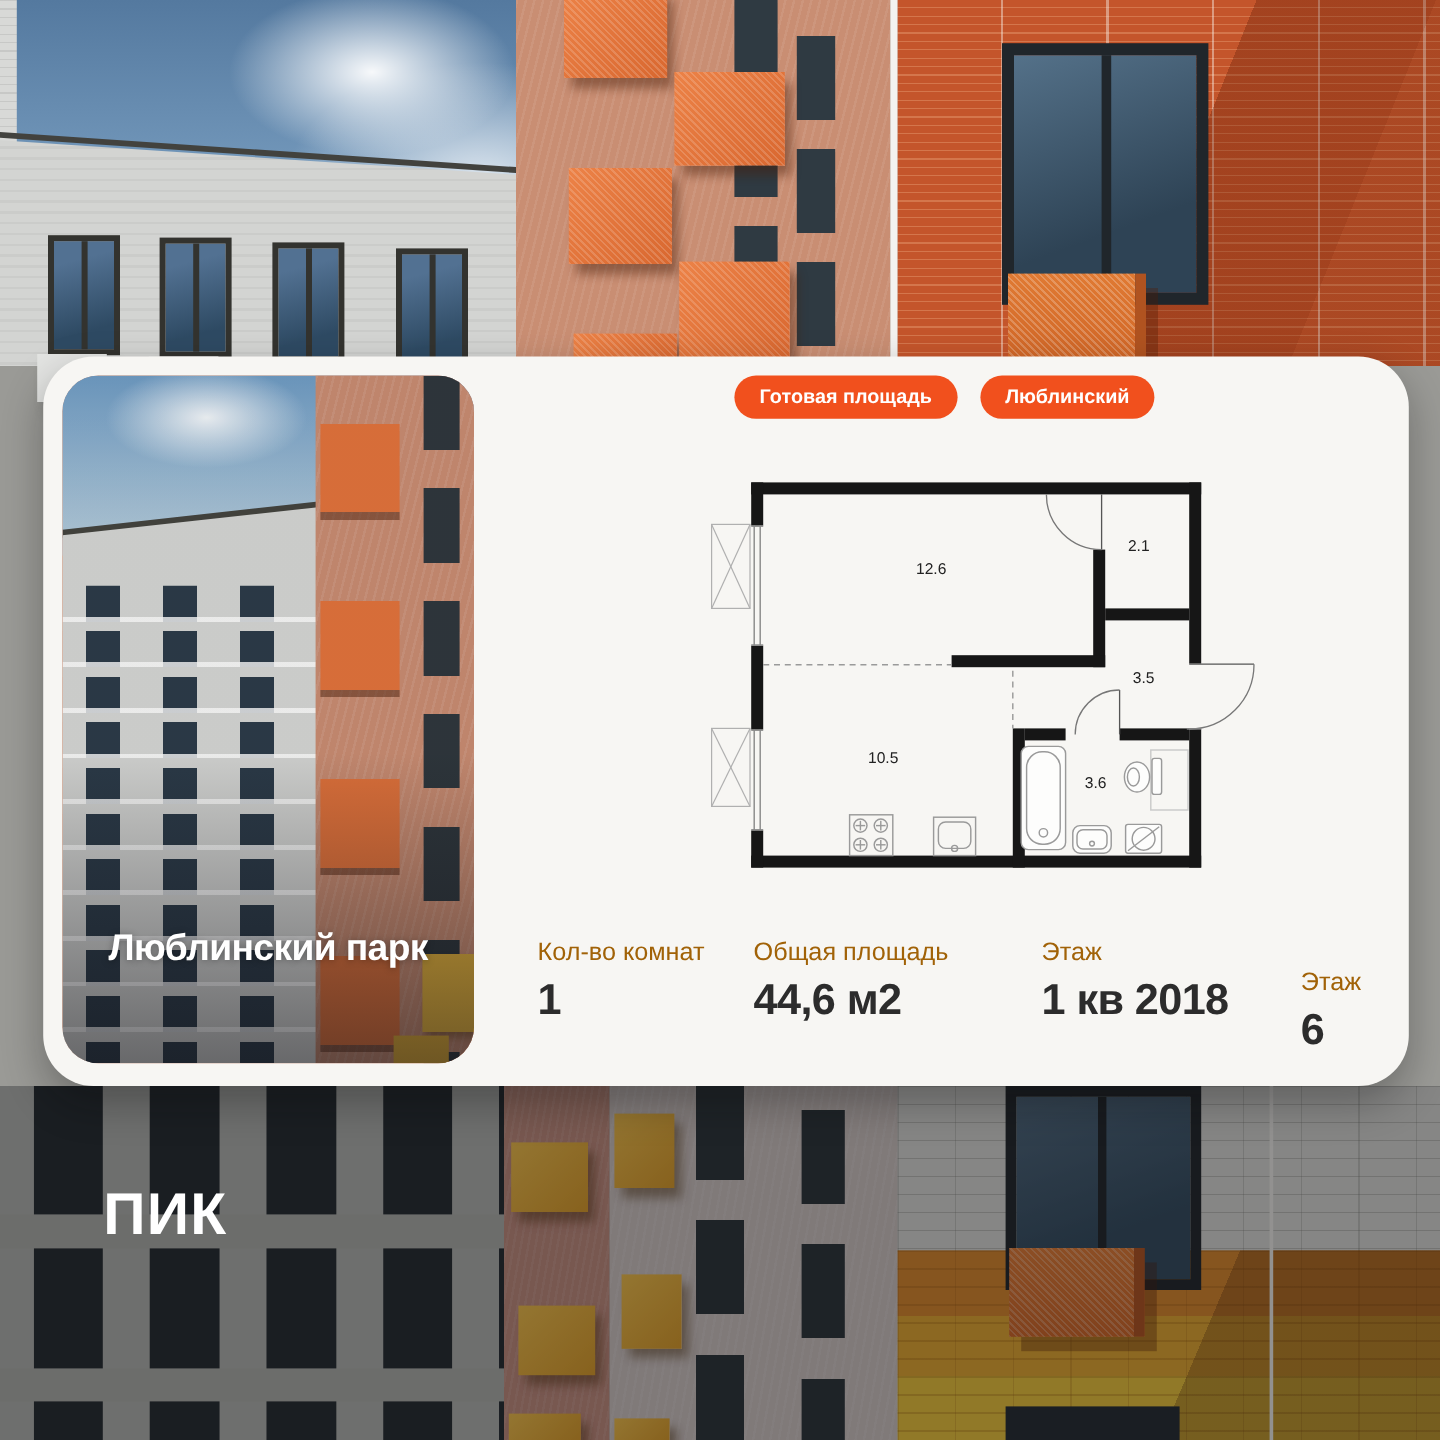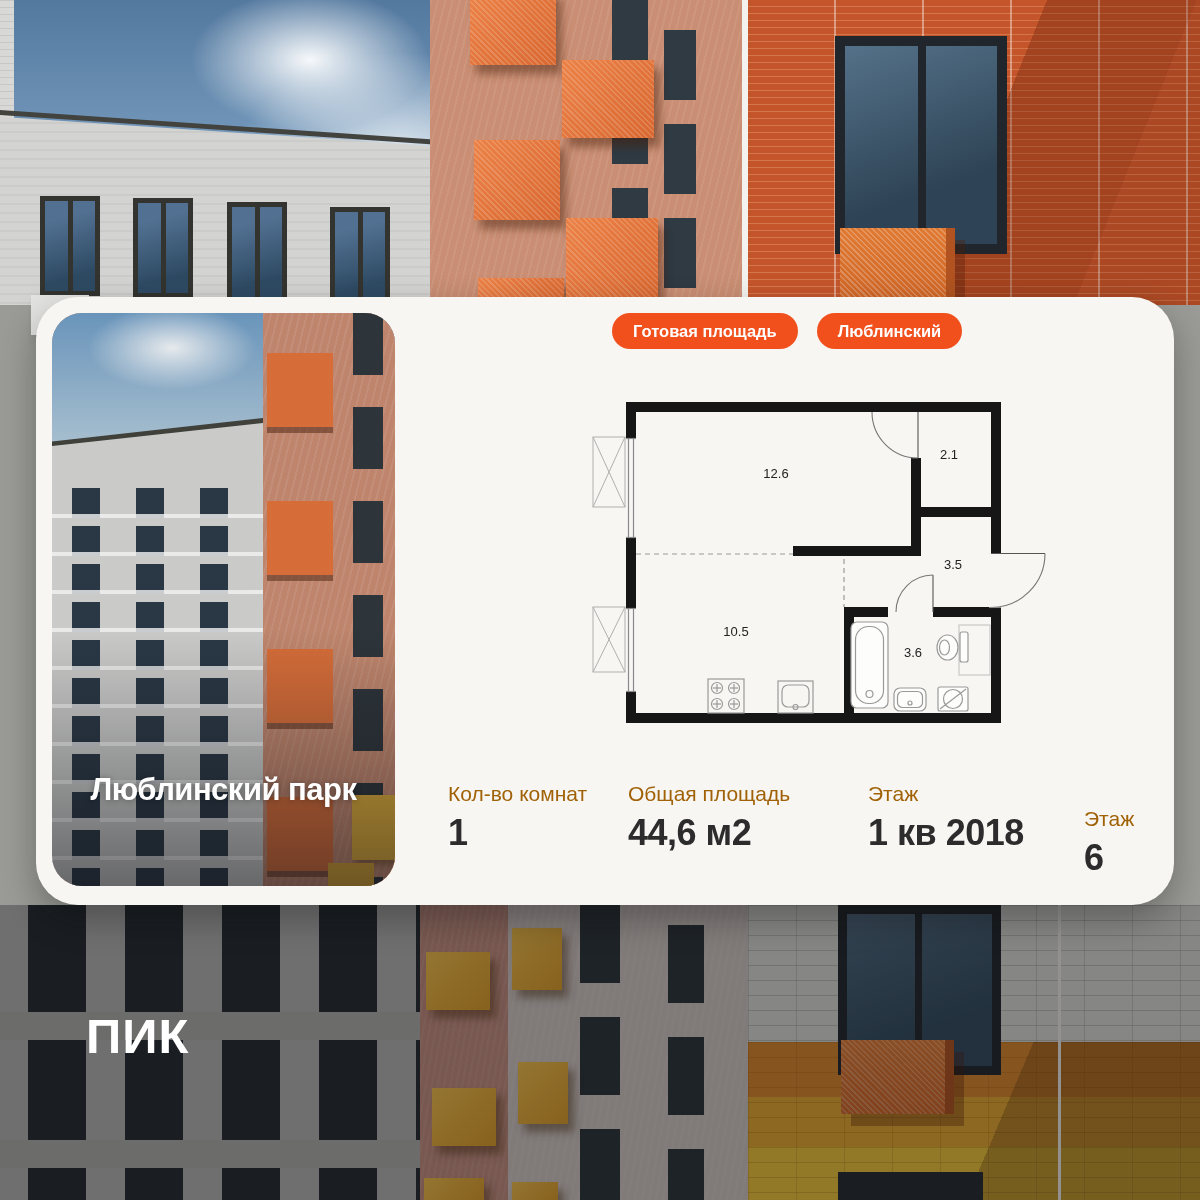--- a/index.html
+++ b/index.html
@@ -68,21 +68,21 @@
       linear-gradient(to bottom,#d8862b 0 55px,#e2a62f 55px 105px,#eac23a 105px);}
   .grout{left:1058px;top:905px;width:3px;height:295px;background:#eceae6;}
   .bw2{left:838px;top:905px;width:145px;height:152px;background:linear-gradient(160deg,#50697f,#324a5e 70%);
     border:9px solid #20262b;}
   .bw2::after{content:'';position:absolute;top:0;bottom:0;left:47%;width:7px;background:#20262b;}
   .bw3{left:838px;top:1172px;width:145px;height:28px;background:#232a31;}
   .bg-dim{left:0;top:905px;width:1200px;height:295px;background:rgba(12,12,16,.40);}
 
   
   .pik-logo{left:86px;top:988px;color:#fff;font-size:49px;font-weight:800;line-height:1;
-    letter-spacing:1px;z-index:5;margin-top:24px;}
+    letter-spacing:1px;z-index:5;}
 
   
   .card{left:36px;top:297px;width:1138px;height:608px;background:#f7f6f3;border-radius:42px;
     box-shadow:0 14px 34px rgba(10,10,10,.30);z-index:4;}
 
   
   .photo{position:absolute;left:16px;top:16px;width:343px;height:573px;border-radius:30px;
     overflow:hidden;background:#c98c72;}
   .p-sky{left:0;top:0;width:343px;height:150px;
     background:

